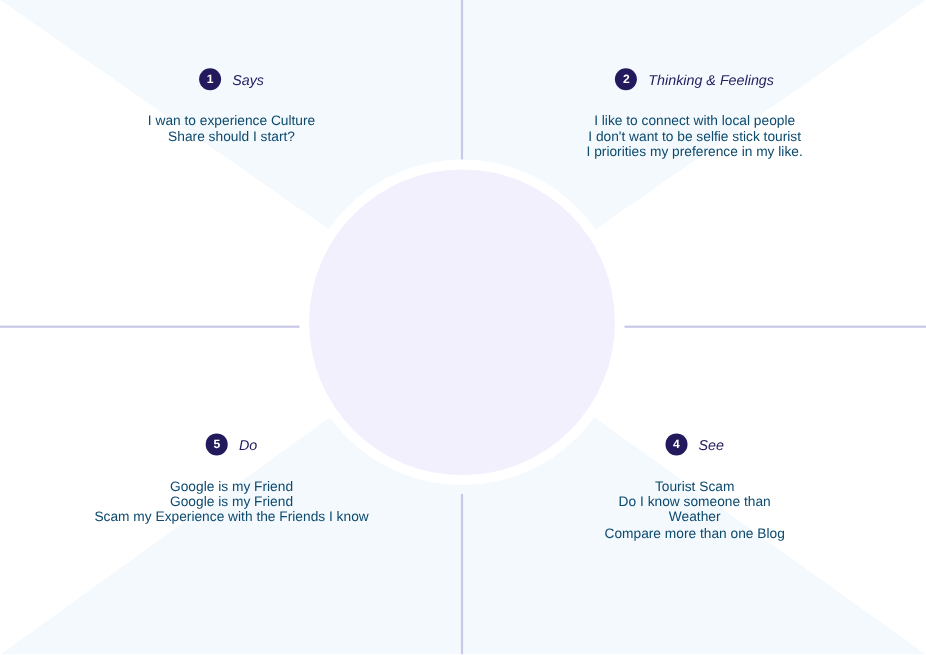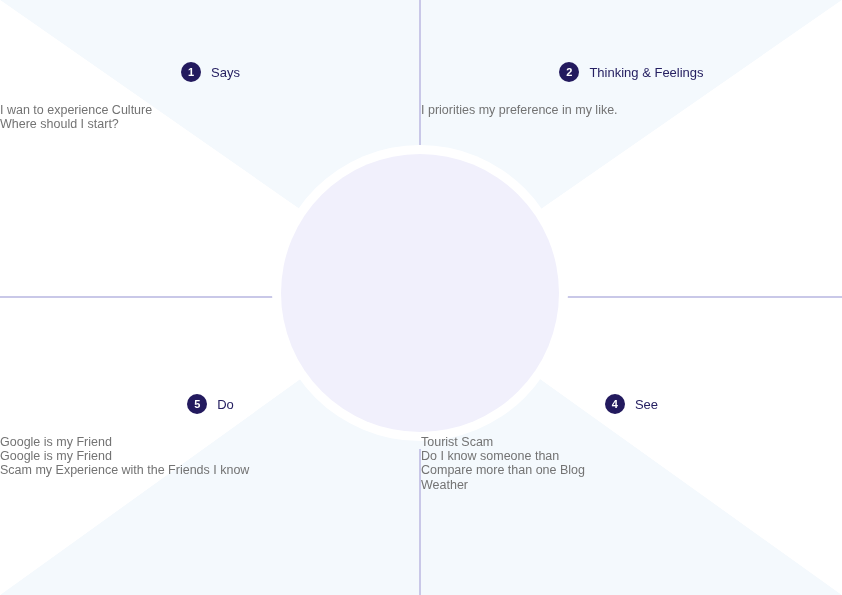--- a/index.html
+++ b/index.html
@@ -117,28 +117,30 @@
     display: flex;
     align-items: center;
     justify-content: center;
     line-height: 1;
     flex: 0 0 auto;
     font-family: "Liberation Sans", sans-serif;
   }
 
   .q-title {
     font-size: 13px;
+    font-style: italic;
     color: #262062;
     white-space: nowrap;
   }
 
   .q-lines {
     margin-top: 19px;
+    text-align: center;
     font-size: 12.5px;
-    color: #737373;
+    color: #0c4a6e;
     line-height: 14.2px;
   }
   .q-line {
     white-space: nowrap;
   }
 </style>
 </head>
 <body>
 
 <div id="map-root">
@@ -163,30 +165,32 @@
   <div class="center-halo"></div>
   <div class="center-circle"></div>
 
   <div class="quadrant q-top-left">
     <div class="q-header">
       <span class="badge">1</span>
       <span class="q-title">Says</span>
     </div>
     <div class="q-lines">
       <div class="q-line">I wan to experience Culture</div>
-      <div class="q-line">Where should I start?</div>
+      <div class="q-line">Share should I start?</div>
     </div>
   </div>
 
   <div class="quadrant q-top-right">
     <div class="q-header">
       <span class="badge">2</span>
       <span class="q-title">Thinking &amp; Feelings</span>
     </div>
     <div class="q-lines">
+      <div class="q-line">I like to connect with local people</div>
+      <div class="q-line">I don't want to be selfie stick tourist</div>
       <div class="q-line">I priorities my preference in my like.</div>
     </div>
   </div>
 
   <div class="quadrant q-bottom-left">
     <div class="q-header">
       <span class="badge">5</span>
       <span class="q-title">Do</span>
     </div>
     <div class="q-lines">
@@ -197,18 +201,18 @@
   </div>
 
   <div class="quadrant q-bottom-right">
     <div class="q-header">
       <span class="badge">4</span>
       <span class="q-title">See</span>
     </div>
     <div class="q-lines">
       <div class="q-line">Tourist Scam</div>
       <div class="q-line">Do I know someone than</div>
+      <div class="q-line">Weather</div>
       <div class="q-line">Compare more than one Blog</div>
-      <div class="q-line">Weather</div>
     </div>
   </div>
 
 </div>
 
 </body></html>

